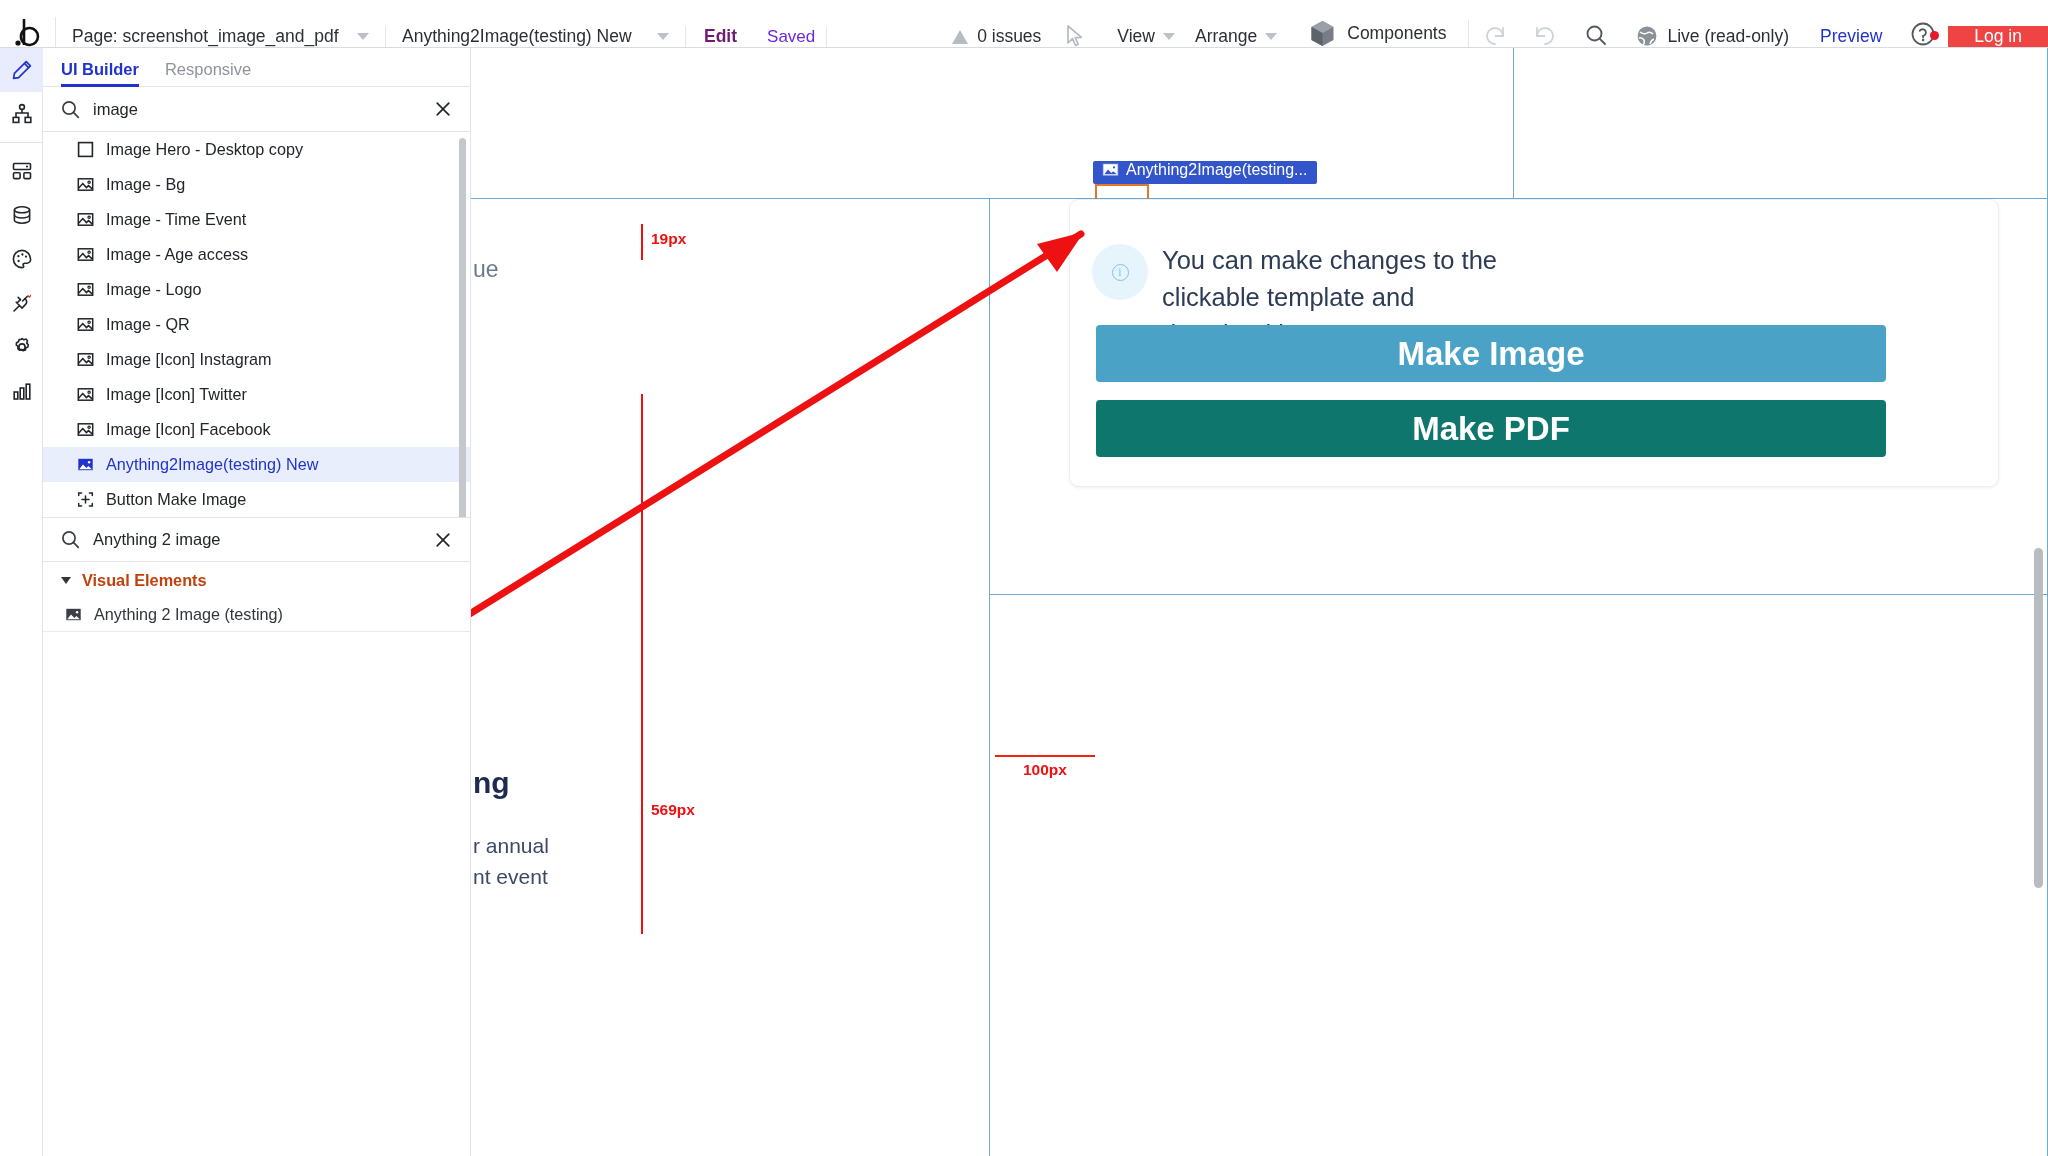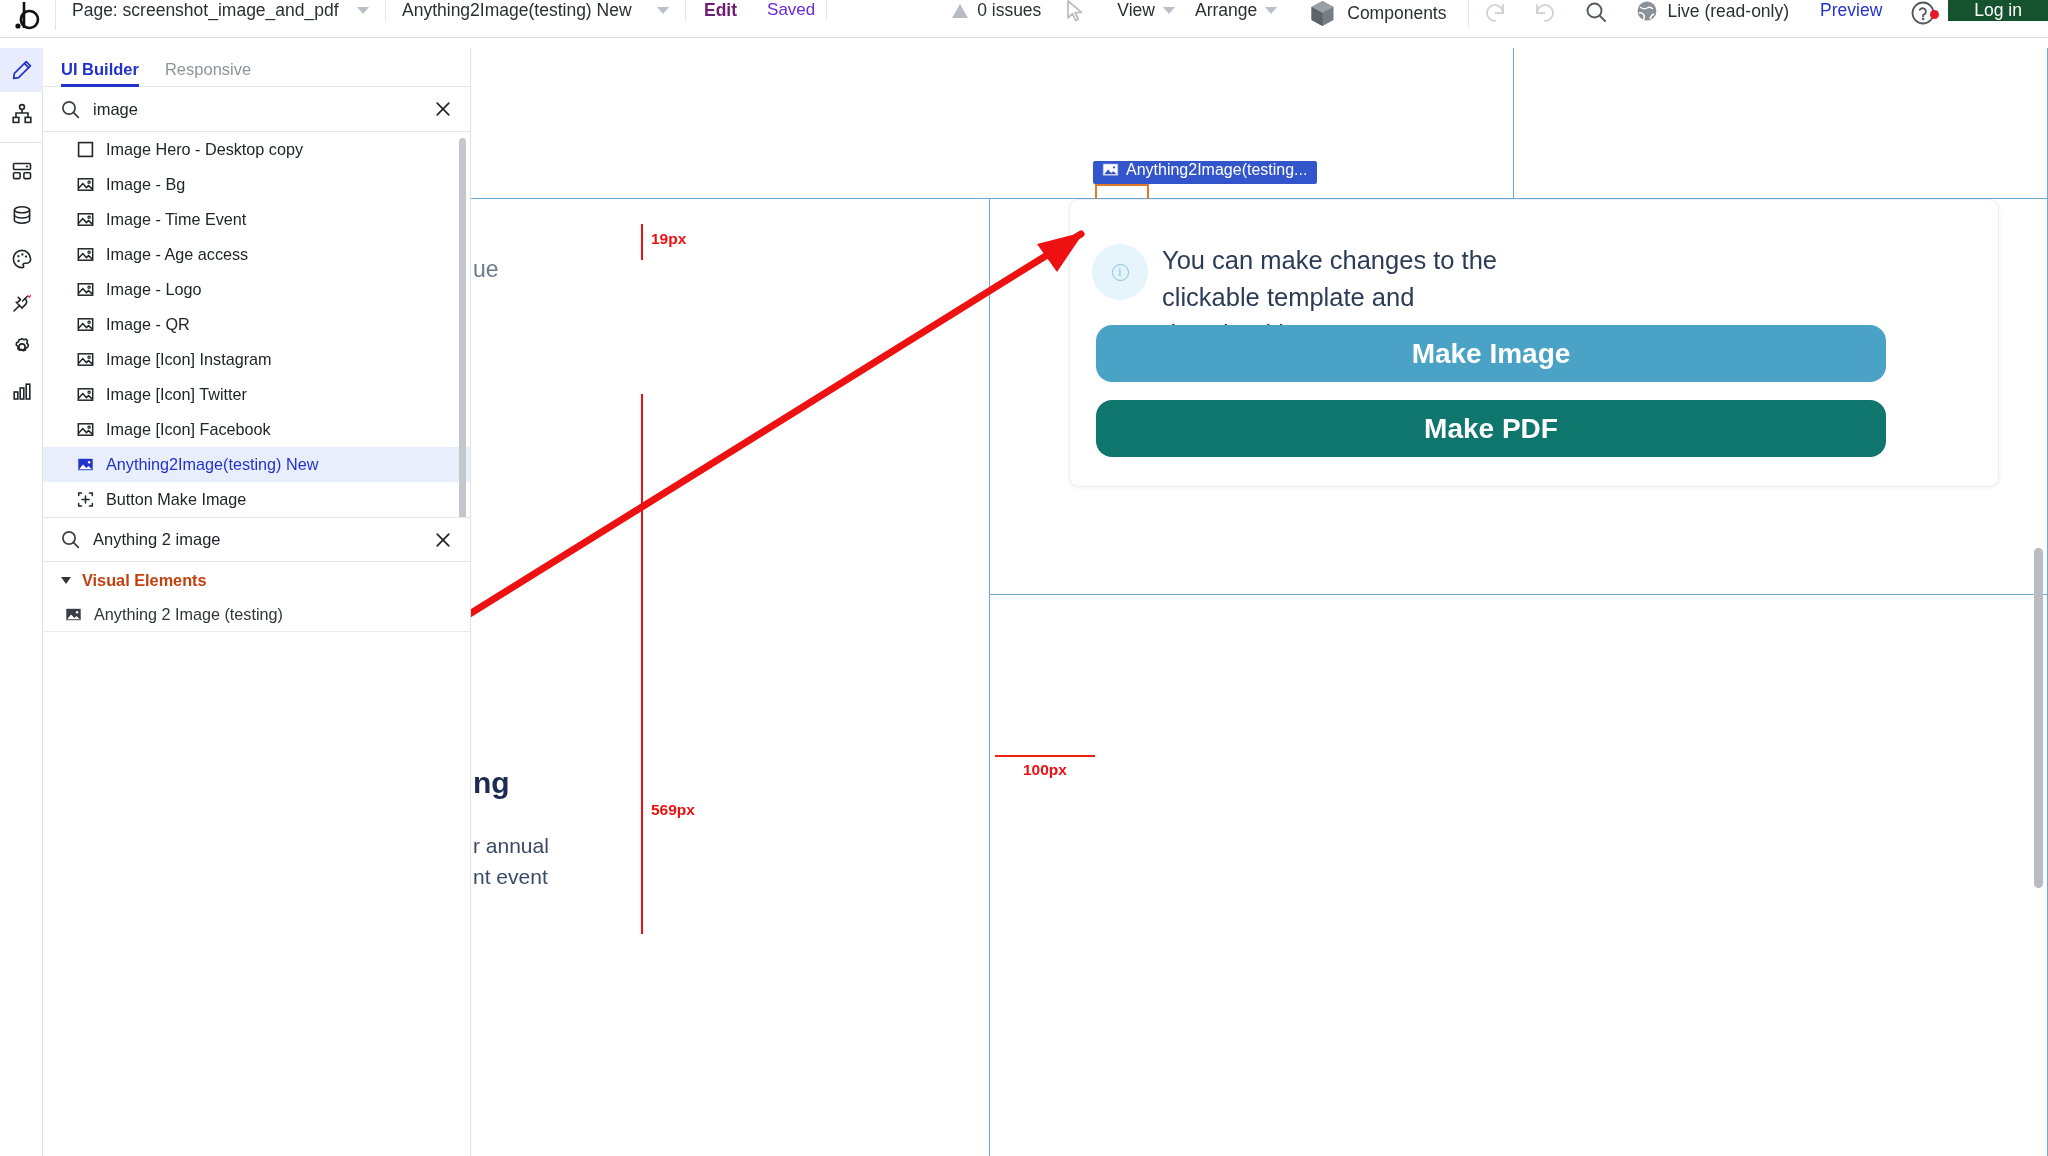--- a/index.html
+++ b/index.html
@@ -6,23 +6,23 @@
   html, body {
     width: 2048px; height: 1156px;
     font-family: "Liberation Sans", sans-serif;
     background: #ffffff;
     overflow: hidden;
   }
   #app { position: relative; width: 2048px; height: 1156px; }
 
   
   .topbar {
-    position: absolute; top: 0; left: 0; width: 2048px; height: 38px;
+    position: absolute; top: 0; left: 0; width: 2048px; height: 48px;
     background: #ffffff; border-bottom: 1px solid #d8dce0;
-    display: flex; align-items: flex-start; z-index: 40;
+    display: flex; align-items: flex-end; z-index: 40;
   }
   .tb-logo {
     width: 56px; display: flex; align-items: center; justify-content: center;
     border-right: 1px solid #e3e6e9;
     font-size: 27px; font-weight: 700; color: #111; letter-spacing: -1px;
     font-family: "DejaVu Sans", sans-serif;
   }
   .tb-cell {
     display: flex; align-items: center; padding: 0 16px; gap: 10px;
     border-right: 1px solid #e3e6e9; font-size: 17.5px; color: #2c2f33;
@@ -51,21 +51,21 @@
   .tb-components { gap: 12px; padding: 0 22px; }
   .tb-icononly { border: none; padding: 0 13px; display: flex; align-items: center; }
   .tb-live { gap: 9px; border: none; padding: 0 14px; }
   .tb-preview { color: #2233cc; border: none; padding: 0 16px; }
   .tb-help { border: none; padding: 0 12px; position: relative; }
   .help-dot {
     position: absolute; top: 10px; right: 9px; width: 9px; height: 9px;
     border-radius: 50%; background: #e8192c;
   }
   .tb-login {
-    background: #14532d; color: #fff; font-size: 17.5px;
+    background: #ef4444; color: #fff; font-size: 17.5px;
     display: flex; align-items: center; padding: 0 26px; border: none;
   }
 
   
   .rail {
     position: absolute; top: 48px; left: 0; width: 43px; bottom: 0;
     background: #fff; border-right: 1px solid #dfe3e7; z-index: 30;
   }
   .rail-item {
     width: 43px; height: 44px; display: flex; align-items: center; justify-content: center;
@@ -166,23 +166,23 @@
   }
   .pv-info {
     width: 17px; height: 17px; border-radius: 50%; border: 1.6px solid #7fc4e2;
     color: #7fc4e2; font-size: 12px; line-height: 14px; text-align: center;
     font-family: "Liberation Serif", serif;
   }
   .pv-text {
     position: absolute; font-size: 25.5px; color: #2d3c56; line-height: 37px;
   }
   .pv-btn {
-    position: absolute; border-radius: 16px; display: flex;
+    position: absolute; border-radius: 4px; display: flex;
     align-items: center; justify-content: center;
-    font-size: 28px; font-weight: 700; color: #ffffff;
+    font-size: 33px; font-weight: 700; color: #ffffff;
   }
 
   
   .arrow-svg { position: absolute; left: 0; top: 0; pointer-events: none; }
 
   
   .canvas-scroll {
     position: absolute; right: 5px; top: 500px; width: 9px; height: 340px;
     background: #b8bcc0; border-radius: 5px;
   }

